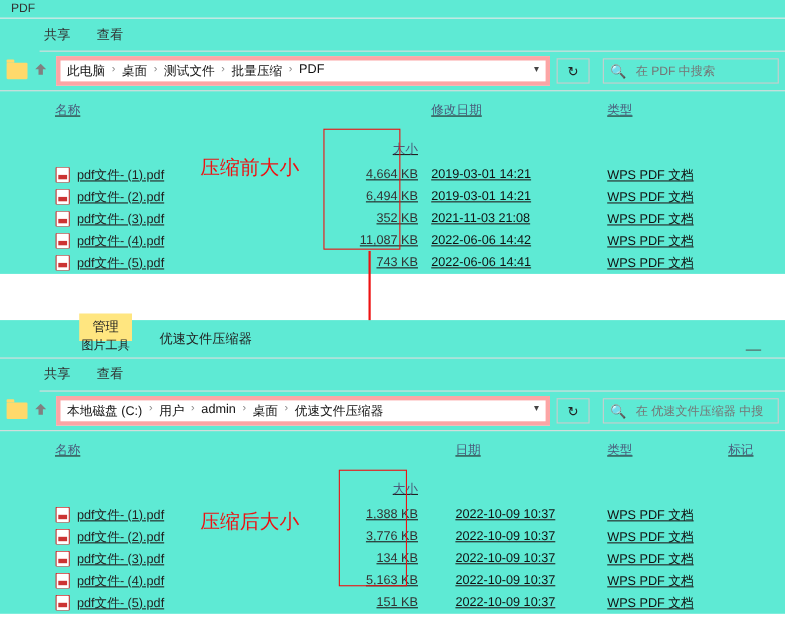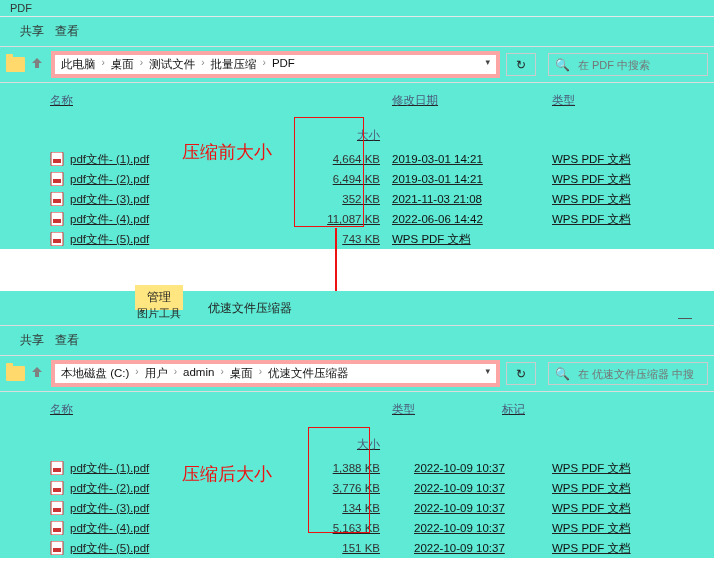--- a/index.html
+++ b/index.html
@@ -1,19 +1,19 @@
 <!DOCTYPE html>
 <html><head>
 <meta charset="utf-8">
 <style>
 * { box-sizing: border-box; font-family: "Microsoft YaHei", "Segoe UI", sans-serif; }
 body { margin: 0; background: #fff; width: 714px; height: 568px; overflow: hidden; position: relative; color: #222; font-size: 12px; }
 .window { background: #5eead4; }
 .topbar { display: flex; align-items: center; padding: 2px 10px; font-size: 11px; color: #333; border-bottom: 1px solid #e8e8e8; }
-.menubar { display: flex; gap: 11px; padding: 6px 20px; font-size: 12px; color: #333; border-bottom: 1px solid #ddd; }
+.menubar { display: flex; gap: 24px; padding: 6px 4px; font-size: 12px; color: #333; border-bottom: 1px solid #ddd; margin-left: 36px; }
 .tab-hl { background: #ffe680; padding: 4px 12px; margin: -6px -10px; }
 .tabblock { display:flex; flex-direction:column; align-items:center; padding: 0; width: 78px; }
 .tablabel { font-size: 11px; padding: 2px 0 4px; }
 .navbar { display: flex; align-items: center; padding: 4px 6px; gap: 6px; border-bottom: 1px solid #ddd; }
 .nav-icons { display:flex; gap:4px; align-items:center; }
 .folder-icon { width: 19px; height: 15px; background: #ffd96b; border-radius: 1px; position: relative; }
 .folder-icon:before { content:''; position:absolute; top:-3px; left:0; width:7px; height:3px; background:#ffd96b; border-radius:1px 1px 0 0; }
 .up-arrow { width:16px; height:16px; fill:#808080; }
 .crumbs { display:flex; align-items:flex-start; gap:6px; flex:1; border:4px solid #fca5a5; padding: 2px 6px; font-size: 11.5px; background:#fff; color:#111; }
 .crumbs .sep { color:#888; font-size:10px; }
@@ -32,21 +32,21 @@
 .row { display:flex; align-items:center; font-size:11.5px; height: 20px; }
 .row .name { width: 248px; display:flex; align-items:center; gap:6px; }
 .row .size { width: 94px; text-align:right; color:#333; padding-right:12px; }
 .row .date { width: 160px; color:#111; }
 .row .type { width: 110px; color:#111; }
 .pdf-ic { width:14px; height:14px; }
 .sizebox-before { position:absolute; border:1.5px solid #e11; pointer-events:none; }
 .anno { color:#e11; font-size:18px; position:absolute; font-weight:400; }
 .arrow-svg { position:absolute; }
 .spacer-between { height: 42px; }
-.header2 { display:flex; align-items:flex-end; border-bottom:1px solid #ddd; padding-left: 120px; }
+.header2 { display:flex; align-items:flex-end; border-bottom:1px solid #ddd; padding-left: 57px; }
 .minbtn { position:absolute; right:22px; font-size:14px; color:#555; }
 .dropdown-caret { font-size:9px; color:#444; }
 </style>
 </head>
 <body>
 
 <div class="window">
   <div class="topbar">PDF</div>
   <div class="menubar">
     <span>共享</span>
@@ -140,20 +140,21 @@
   </div>
         <div class="row">
     <span class="name">
       <svg class="pdf-ic" viewBox="0 0 14 14">
               <rect x="1" y="0" width="12" height="14" rx="1" fill="#fff" stroke="#c33" stroke-width="1"></rect>
               <rect x="3" y="7" width="8" height="4" fill="#c33"></rect>
             </svg>
       <span class="fname">pdf文件- (5).pdf</span>
     </span>
     <span class="size">743 KB</span>
+    <span class="date">2022-06-06 14:41</span>
     <span class="type">WPS PDF 文档</span>
   </div>
       </div>
   </div>
 </div>
 
 <div class="sizebox-before" style="left:294px; top:117px; width:70px; height:110px;"></div>
 <div class="anno" style="left:182px; top:140px;">压缩前大小</div>
 
 <div class="spacer-between"></div>
@@ -207,20 +208,21 @@
     <div class="searchbox">
       <span class="mag">🔍</span>
       <input placeholder="在 优速文件压缩器 中搜" style="">
     </div>
   </div>
 
   <div class="table">
     <div class="headers">
       <span class="col-name">名称</span>
       <span class="col-size">大小</span>
+      <span class="col-date" style="padding-left:22px;">日期</span>
       <span class="col-type">类型</span>
       <span class="col-tag">标记</span>
     </div>
     <div class="rows" id="bot-rows">
         <div class="row">
     <span class="name">
       <svg class="pdf-ic" viewBox="0 0 14 14">
               <rect x="1" y="0" width="12" height="14" rx="1" fill="#fff" stroke="#c33" stroke-width="1"></rect>
               <rect x="3" y="7" width="8" height="4" fill="#c33"></rect>
             </svg>

